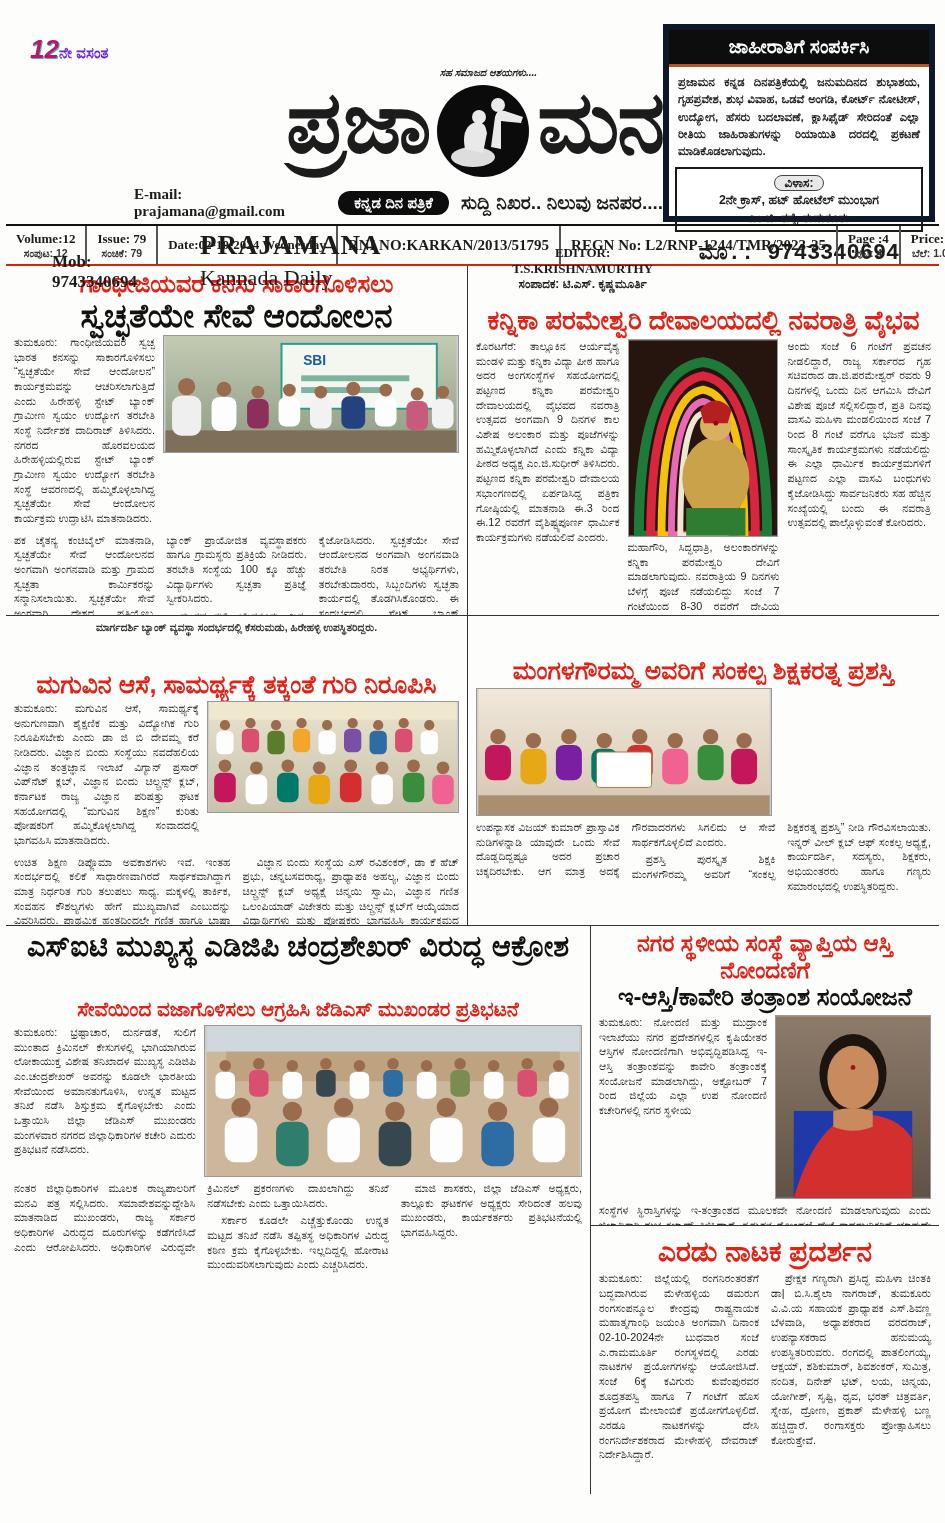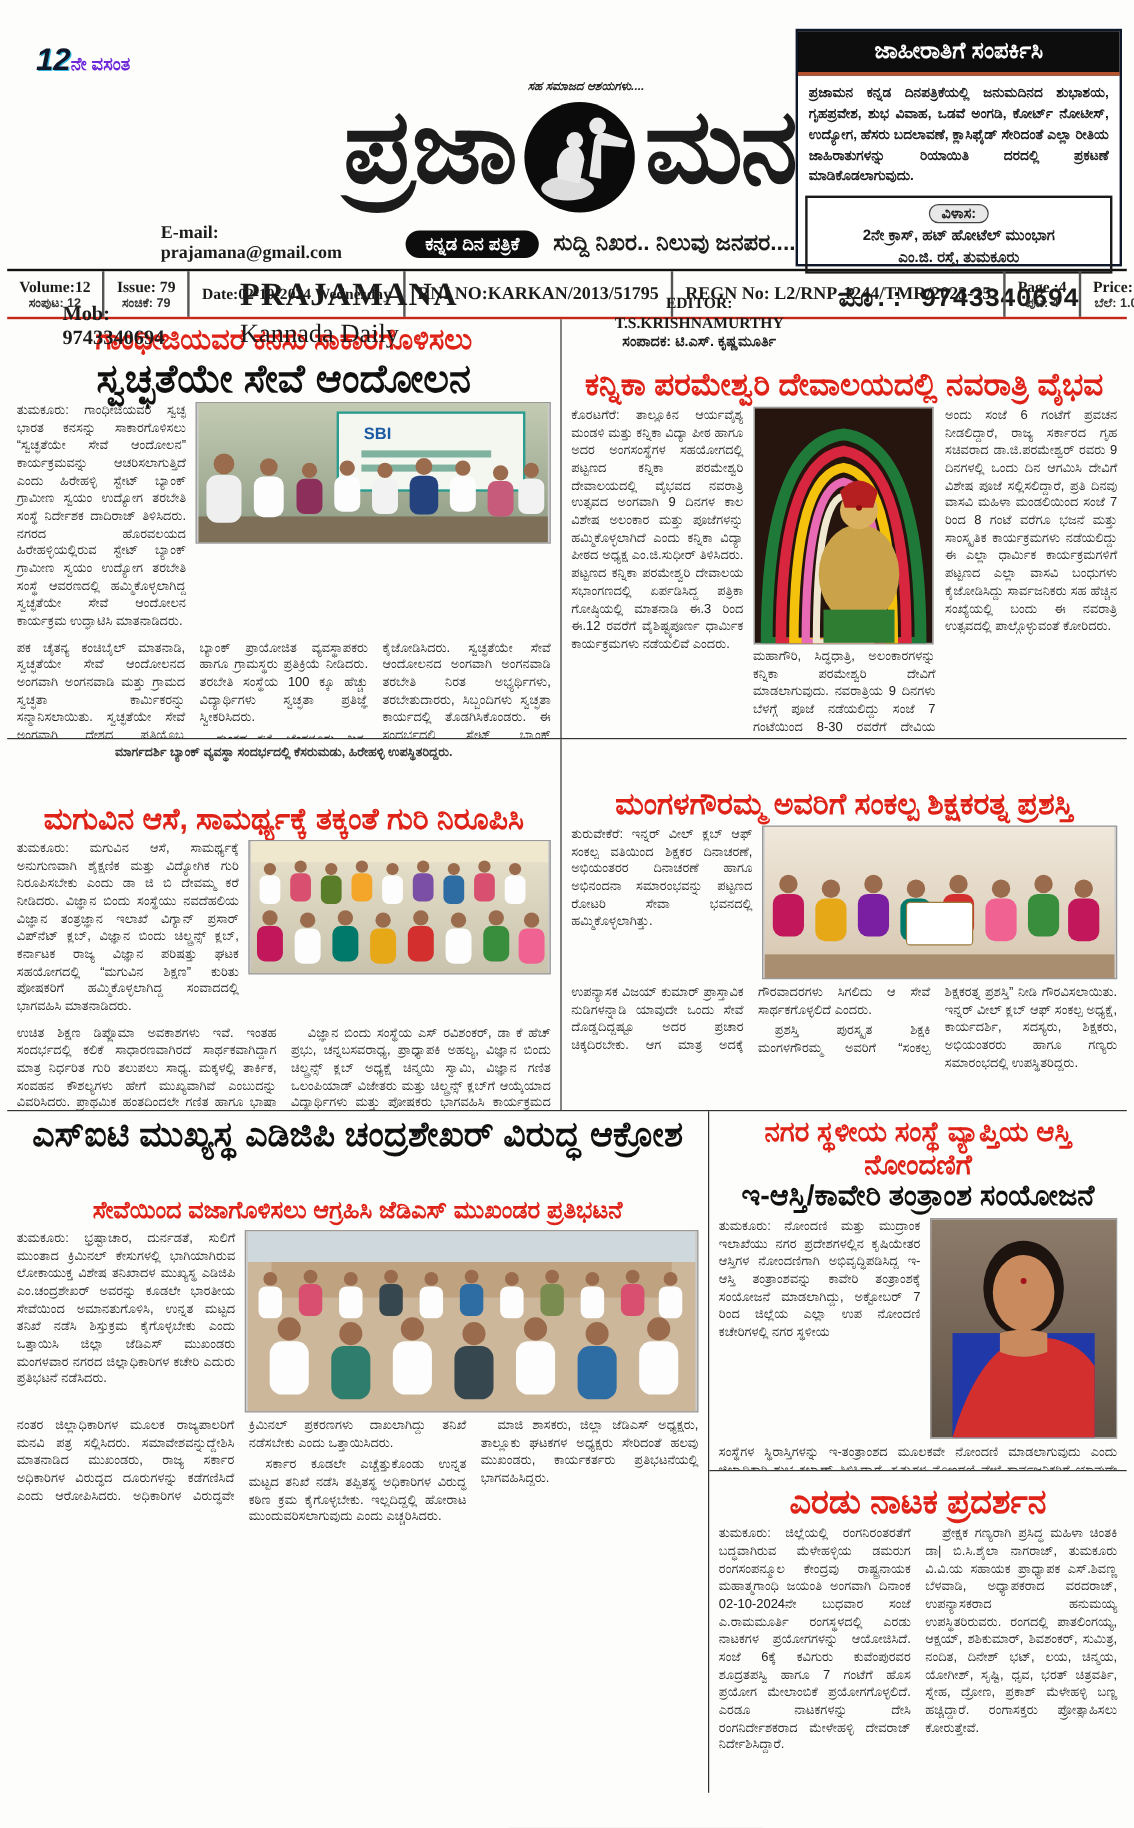--- a/index.html
+++ b/index.html
@@ -4,40 +4,40 @@
 <style>
   * { margin:0; padding:0; box-sizing:border-box; }
   body { background:#e9e9e9; font-family:"Liberation Sans", sans-serif; }
   .page { width:945px; height:1523px; margin:0 auto; background:#fdfdfb; color:#1c1c1c;
           padding:6px 6px 0 6px; overflow:hidden; position:relative; }
 
   
   .header { display:flex; height:216px; padding-top:18px; }
   .header-left { flex:1; position:relative; padding-left:18px; }
   .anniv { position:absolute; top:10px; left:24px; font-weight:bold; }
-  .anniv .num { font-style:italic; font-size:26px; color:#0f172a; text-shadow:1px 1px 0 #35b6e0; }
+  .anniv .num { font-style:italic; font-size:26px; color:#be185d; text-shadow:1px 1px 0 #35b6e0; }
   .anniv .txt { font-size:15px; color:#6d28d9; }
   .masthead-row { display:flex; align-items:center; justify-content:flex-end; height:118px; margin-top:40px; overflow:hidden; }
   .mast-word { font-family:"Liberation Serif", serif; font-weight:bold; font-size:86px; line-height:1; letter-spacing:-2px; }
   .logo-wrap { position:relative; width:100px; height:112px; margin:0 4px; flex:0 0 auto; }
   .logo-arc { position:absolute; top:0; left:-30px; width:170px; text-align:center; font-size:10px; font-style:italic; font-weight:bold; color:#222; white-space:nowrap; }
   .sub-row { display:flex; align-items:center; gap:12px; margin-top:4px; padding-left:110px; }
   .email { font-family:"Liberation Serif", serif; font-weight:bold; font-size:15px; }
   .badge { background:#0d0d0d; color:#fff; font-weight:bold; font-size:15px; padding:3px 16px; border-radius:14px; white-space:nowrap; }
   .tagline { font-weight:bold; font-size:19px; white-space:nowrap; }
   .bottom-row { display:flex; align-items:flex-end; gap:44px; margin-top:10px; padding-left:28px; }
   .mob { font-family:"Liberation Serif", serif; font-weight:bold; font-size:17px; }
   .engname { font-family:"Liberation Serif", serif; font-weight:bold; font-size:27px; letter-spacing:1px; }
   .engsub { font-family:"Liberation Serif", serif; font-size:22px; font-weight:normal; letter-spacing:0; }
   .editor { text-align:center; line-height:1.25; }
   .editor .en { font-family:"Liberation Serif", serif; font-weight:bold; font-size:13px; }
   .editor .kn { font-weight:bold; font-size:12px; }
 
   
-  .adbox { width:272px; flex:0 0 auto; border:2px solid #0f172a; margin-right:4px; background:#fff; }
+  .adbox { width:272px; flex:0 0 auto; border:6px solid #0f172a; margin-right:4px; background:#fff; }
   .adbox-title { background:#0d0d0d; color:#fff; text-align:center; font-weight:bold; font-size:19px;
                  padding:6px 2px; border-bottom:3px solid #b5532f; }
   .adbox-body { font-size:11.5px; font-weight:bold; line-height:1.5; text-align:justify; padding:7px 9px 5px 9px; }
   .adbox-inner { border:2px solid #1a1a1a; margin:2px 6px 6px 6px; text-align:center; padding:4px 2px 2px 2px; }
   .addr-pill { display:inline-block; border:1.5px solid #444; border-radius:10px; padding:0 10px; font-weight:bold; font-size:12px; background:#e8e8e8; }
   .addr-line { font-weight:bold; font-size:12.5px; line-height:1.45; }
   .adbox-phone { font-family:Liberation Mono, monospace; font-weight:bold; font-size:22px; padding:2px 0 4px 0; }
 
   
   .infobar { display:flex; align-items:stretch; border-top:2px solid #111; border-bottom:2.5px solid #c62817;
@@ -274,23 +274,20 @@
       </div>
       <div class="bodytext cols2">
         <p>ಉಚಿತ ಶಿಕ್ಷಣ ಡಿಪ್ಲೊಮಾ ಅವಕಾಶಗಳು ಇವೆ. ಇಂತಹ ಸಂದರ್ಭದಲ್ಲಿ ಕಲಿಕೆ ಸಾಧಾರಣವಾಗಿರದೆ ಸಾರ್ಥಕವಾಗಿದ್ದಾಗ ಮಾತ್ರ ನಿರ್ಧರಿತ ಗುರಿ ತಲುಪಲು ಸಾಧ್ಯ. ಮಕ್ಕಳಲ್ಲಿ ತಾರ್ಕಿಕ, ಸಂವಹನ ಕೌಶಲ್ಯಗಳು ಹೇಗೆ ಮುಖ್ಯವಾಗಿವೆ ಎಂಬುದನ್ನು ವಿವರಿಸಿದರು. ಪ್ರಾಥಮಿಕ ಹಂತದಿಂದಲೇ ಗಣಿತ ಹಾಗೂ ಭಾಷಾ ಕೌಶಲ್ಯಗಳಲ್ಲಿ ಮಕ್ಕಳನ್ನು ತರಬೇತಿಗೊಳಿಸಲು ಕರೆ ನೀಡಿದರು.</p>
         <p>ವಿಜ್ಞಾನ ಬಿಂದು ಸಂಸ್ಥೆಯ ಎಸ್ ರವಿಶಂಕರ್, ಡಾ ಕೆ ಹೆಚ್ ಪ್ರಭು, ಚನ್ನಬಸವರಾಧ್ಯ, ಪ್ರಾಧ್ಯಾಪಕಿ ಅಹಲ್ಯ, ವಿಜ್ಞಾನ ಬಿಂದು ಚಿಲ್ಡ್ರನ್ಸ್ ಕ್ಲಬ್ ಅಧ್ಯಕ್ಷೆ ಚಿನ್ಮಯಿ ಸ್ವಾಮಿ, ವಿಜ್ಞಾನ ಗಣಿತ ಒಲಂಪಿಯಾಡ್ ವಿಜೇತರು ಮತ್ತು ಚಿಲ್ಡ್ರನ್ಸ್ ಕ್ಲಬ್‌ಗೆ ಆಯ್ಕೆಯಾದ ವಿದ್ಯಾರ್ಥಿಗಳು ಮತ್ತು ಪೋಷಕರು ಭಾಗವಹಿಸಿ ಕಾರ್ಯಕ್ರಮದ ಪ್ರಯೋಜನ ಪಡೆದರು.</p>
       </div>
     </div>
 
     <div class="article">
       <div class="hl red a34-hl">ಮಂಗಳಗೌರಮ್ಮ ಅವರಿಗೆ ಸಂಕಲ್ಪ ಶಿಕ್ಷಕರತ್ನ ಪ್ರಶಸ್ತಿ</div>
       <div class="toprow" style="margin-top:4px">
-        <div class="tcol bodytext">
-            <p>ತುರುವೇಕೆರೆ: ಇನ್ನರ್ ವೀಲ್ ಕ್ಲಬ್ ಆಫ್ ಸಂಕಲ್ಪ ವತಿಯಿಂದ ಶಿಕ್ಷಕರ ದಿನಾಚರಣೆ, ಅಭಿಯಂತರರ ದಿನಾಚರಣೆ ಹಾಗೂ ಅಭಿನಂದನಾ ಸಮಾರಂಭವನ್ನು ಪಟ್ಟಣದ ರೋಟರಿ ಸೇವಾ ಭವನದಲ್ಲಿ ಹಮ್ಮಿಕೊಳ್ಳಲಾಗಿತ್ತು.</p>
-          </div>
         <svg class="photo" width="296" height="128" viewBox="0 0 296 128">
           <defs>
               <linearGradient id="g4" x1="0" y1="0" x2="0" y2="1">
             <stop offset="0" stop-color="#f0e8db"></stop>
                 <stop offset="1" stop-color="#d5c5ae"></stop>
               </linearGradient>
             </defs>
           <rect width="296" height="128" fill="url(#g4)"></rect>
           <rect y="108" width="296" height="20" fill="#a98f6f"></rect>
           <use href="#prs" transform="translate(8,40) scale(1.2)" color="#c2185b"></use>

